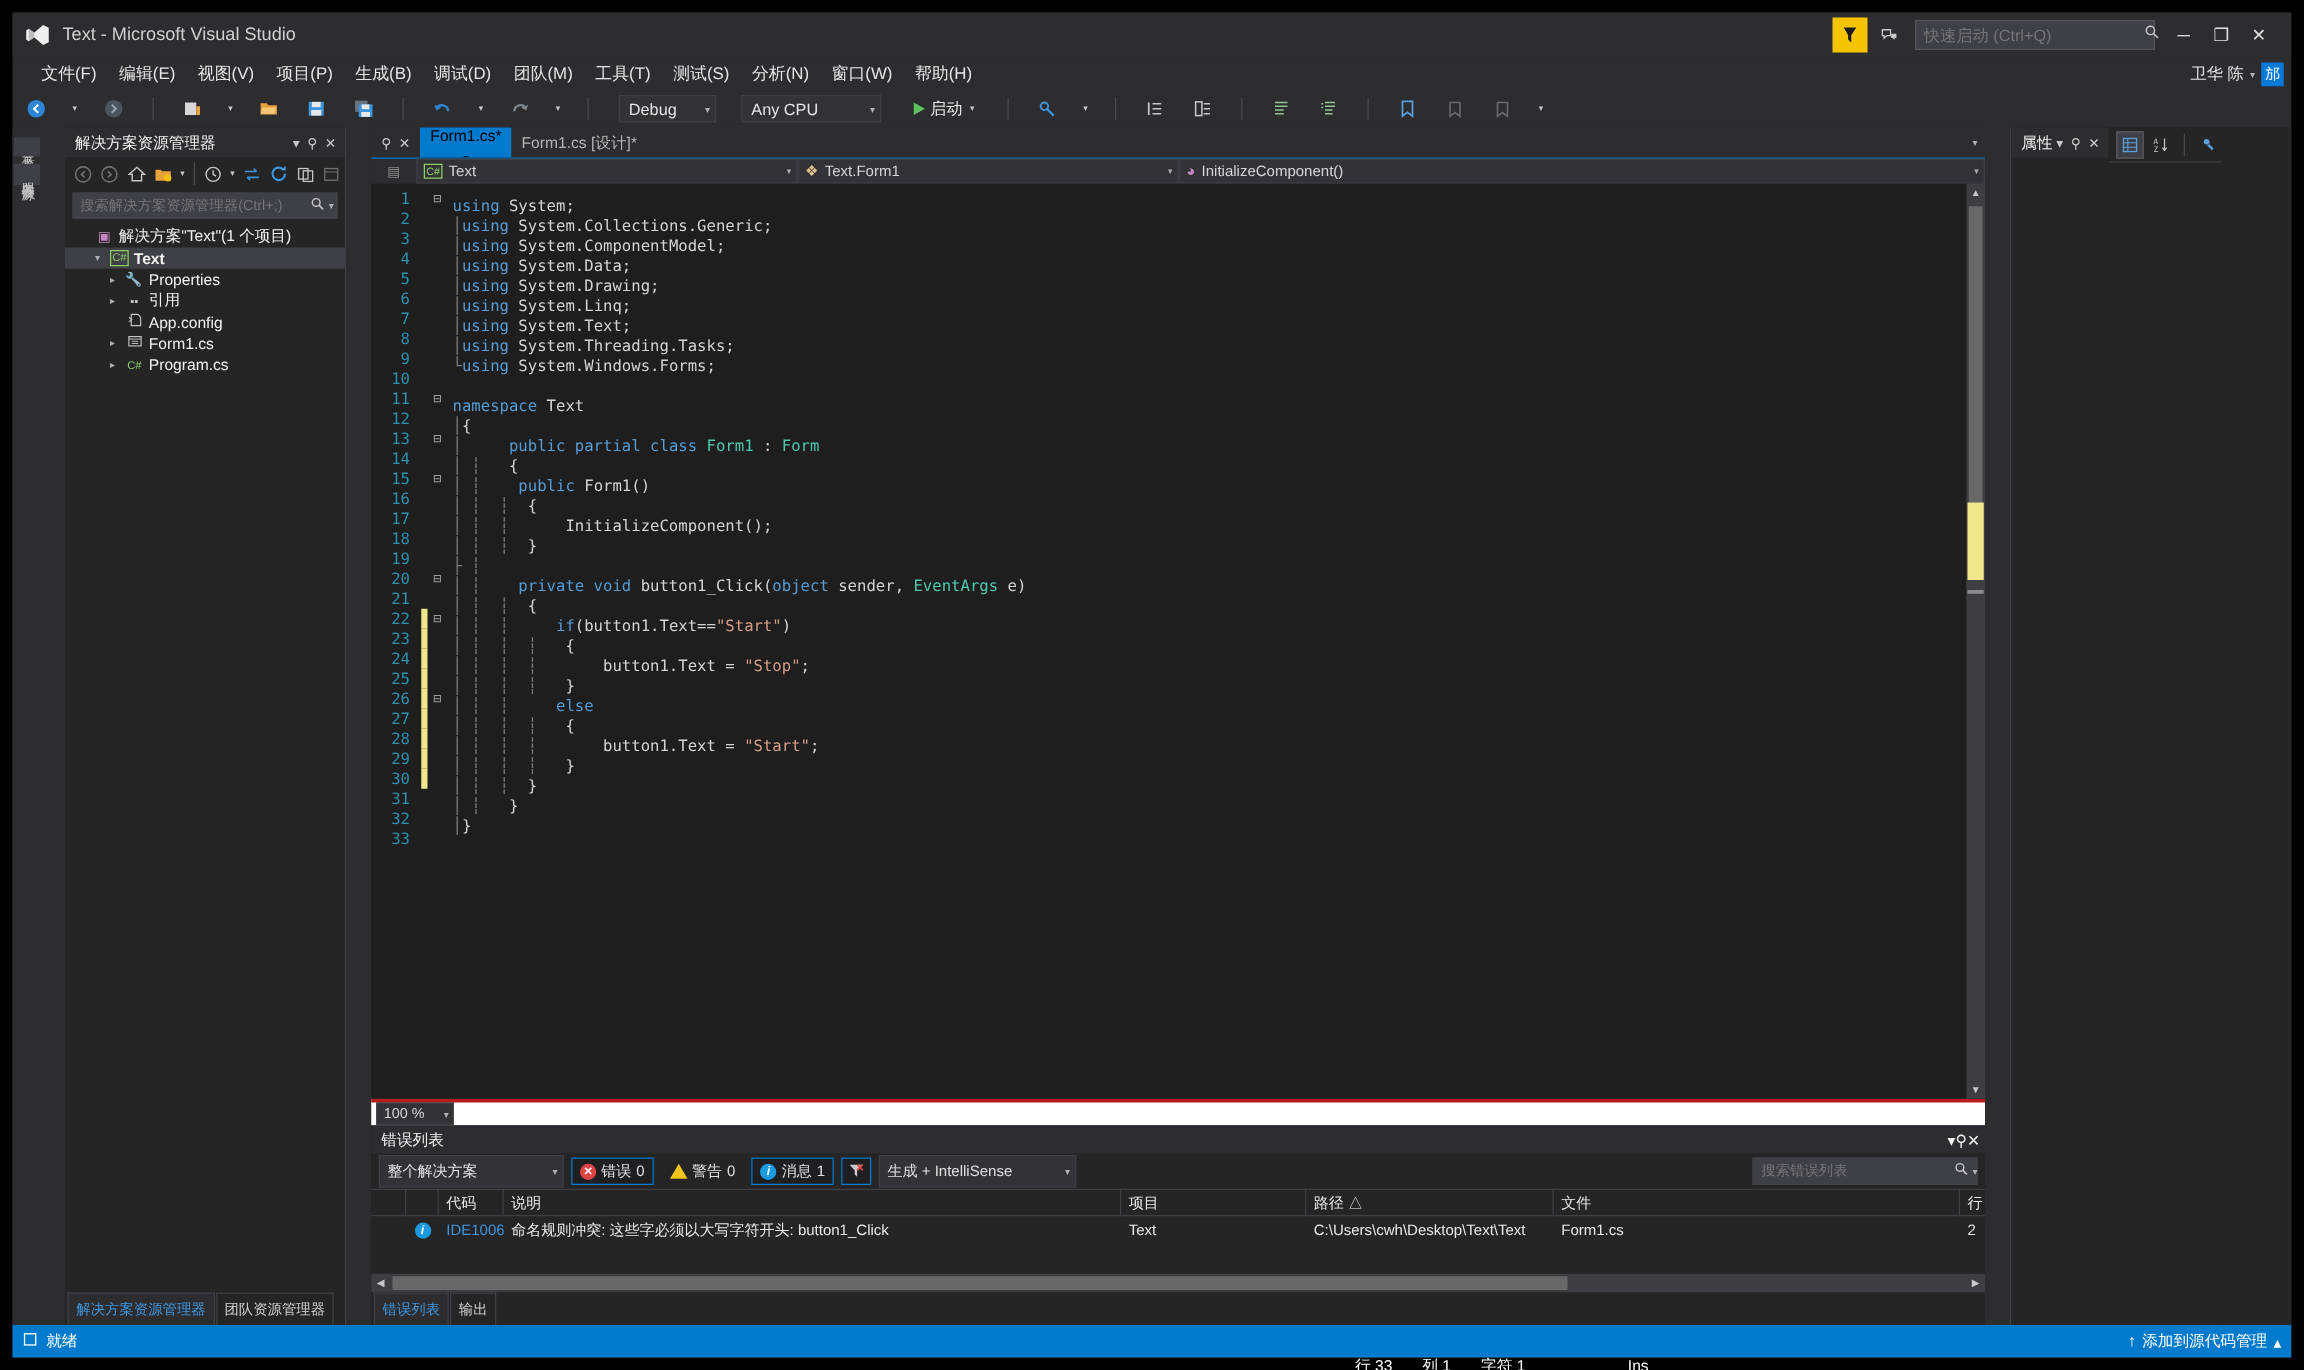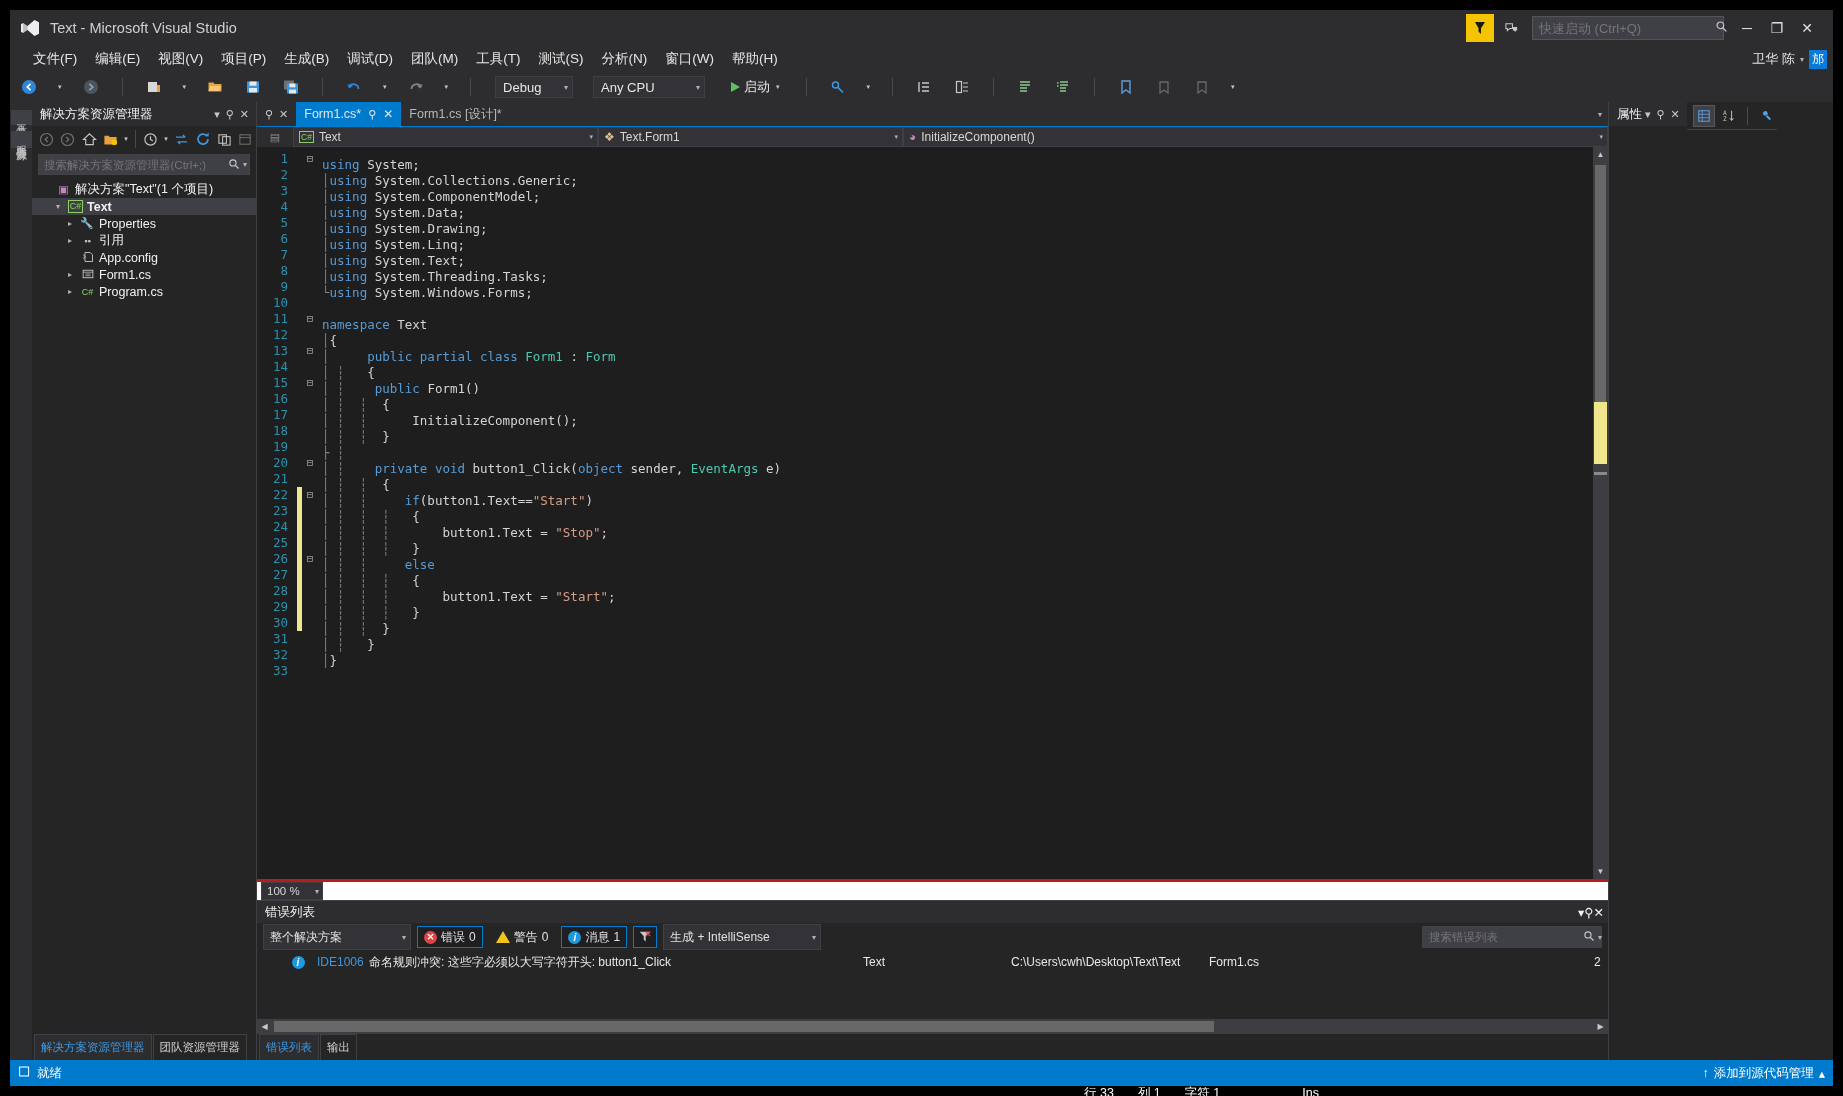--- a/index.html
+++ b/index.html
@@ -96,21 +96,21 @@
   .run-btn {
     display: flex; align-items: center; gap: 4px;
     font-size: 13px; color: #e5e5e5; padding: 0 4px;
   }
   .play-tri {
     width: 0; height: 0; border-left: 9px solid #5ec15e;
     border-top: 5.5px solid transparent; border-bottom: 5.5px solid transparent;
   }
 
   
-  .body-area { flex: 1; display: flex; min-height: 0; }
+  .body-area { flex: 1; display: flex; min-height: 0; gap: 20px; }
 
   .left-rail {
     width: 22px; background: #2d2d30; display: flex;
     flex-direction: column; align-items: center; padding-top: 8px;
     flex: none;
   }
   .rail-tab {
     writing-mode: vertical-rl; font-size: 11px; color: #c0c0c0;
     padding: 6px 3px; letter-spacing: 1px; background: #3f3f46;
     margin-bottom: 6px;
@@ -177,21 +177,21 @@
     flex: none;
   }
   .tabstrip-left {
     display: flex; align-items: center; gap: 6px; padding: 0 8px;
     color: #c8c8c8; font-size: 11px;
   }
   .ed-tab {
     display: flex; align-items: center; gap: 7px; padding: 0 8px;
     font-size: 12.5px; color: #b6b6b6;
   }
-  .ed-tab.active { background: #007acc; color: #e5e5e5; }
+  .ed-tab.active { background: #007acc; color: #000000; flex-direction: column; }
   .ed-tab .tclose { font-size: 12px; }
   .ed-tab .tpin { font-size: 11px; }
   .tabstrip-right { margin-left: auto; display: flex; align-items: center; padding-right: 6px; }
 
   .navbar-row {
     height: 21px; display: flex; align-items: stretch; background: #2d2d30;
     border-top: 1px solid #007acc; gap: 0; flex: none;
   }
   .nav-gutter { width: 36px; display: flex; align-items: center; justify-content: center; color: #8a8a8a; font-size: 11px;}
   .nav-combo {
@@ -790,20 +790,30 @@
               <svg width="12" height="12" viewBox="0 0 16 16">
                   <circle cx="6.6" cy="6.6" r="4.1" fill="none" stroke="#c8c8c8" stroke-width="1.5"></circle>
                   <line x1="9.8" y1="9.8" x2="14" y2="14" stroke="#c8c8c8" stroke-width="1.7"></line>
                 </svg>
             </span>
             <span class="caret" style="margin-left:3px">▾</span>
           </div>
         </div>
 
         <div class="err-table">
+          <div class="err-thead">
+            <div class="th" style="width:28px"></div>
+            <div class="th" style="width:26px"></div>
+            <div class="th" style="width:52px">代码</div>
+            <div class="th" style="width:494px">说明</div>
+            <div class="th" style="width:148px">项目</div>
+            <div class="th" style="width:198px">路径 △</div>
+            <div class="th" style="flex:1">文件</div>
+            <div class="th" style="width:20px;border-right:none">行</div>
+          </div>
           <div class="err-row">
             <div class="td" style="width:28px"></div>
             <div class="td" style="width:26px;justify-content:center">
               <span class="dot-i">i</span>
             </div>
             <div class="td err-code" style="width:52px">IDE1006</div>
             <div class="td" style="width:494px">命名规则冲突: 这些字必须以大写字符开头: button1_Click</div>
             <div class="td" style="width:148px">Text</div>
             <div class="td" style="width:198px">C:\Users\cwh\Desktop\Text\Text</div>
             <div class="td" style="flex:1">Form1.cs</div>

